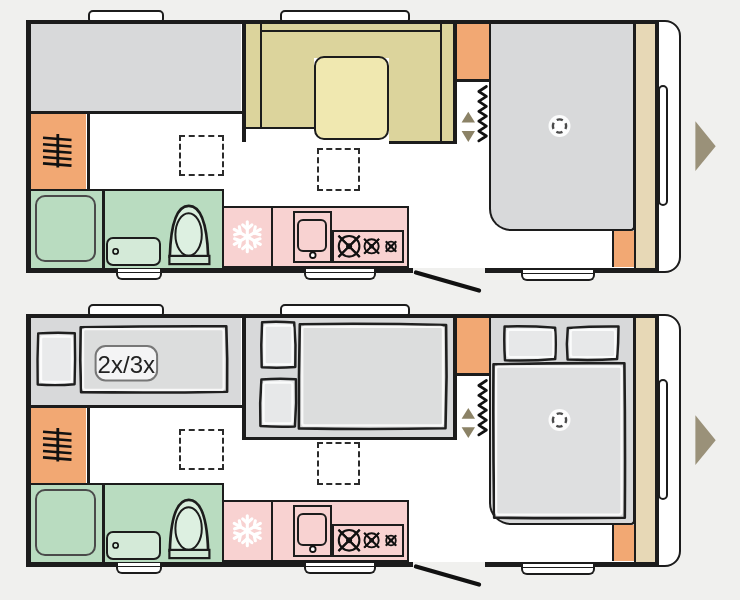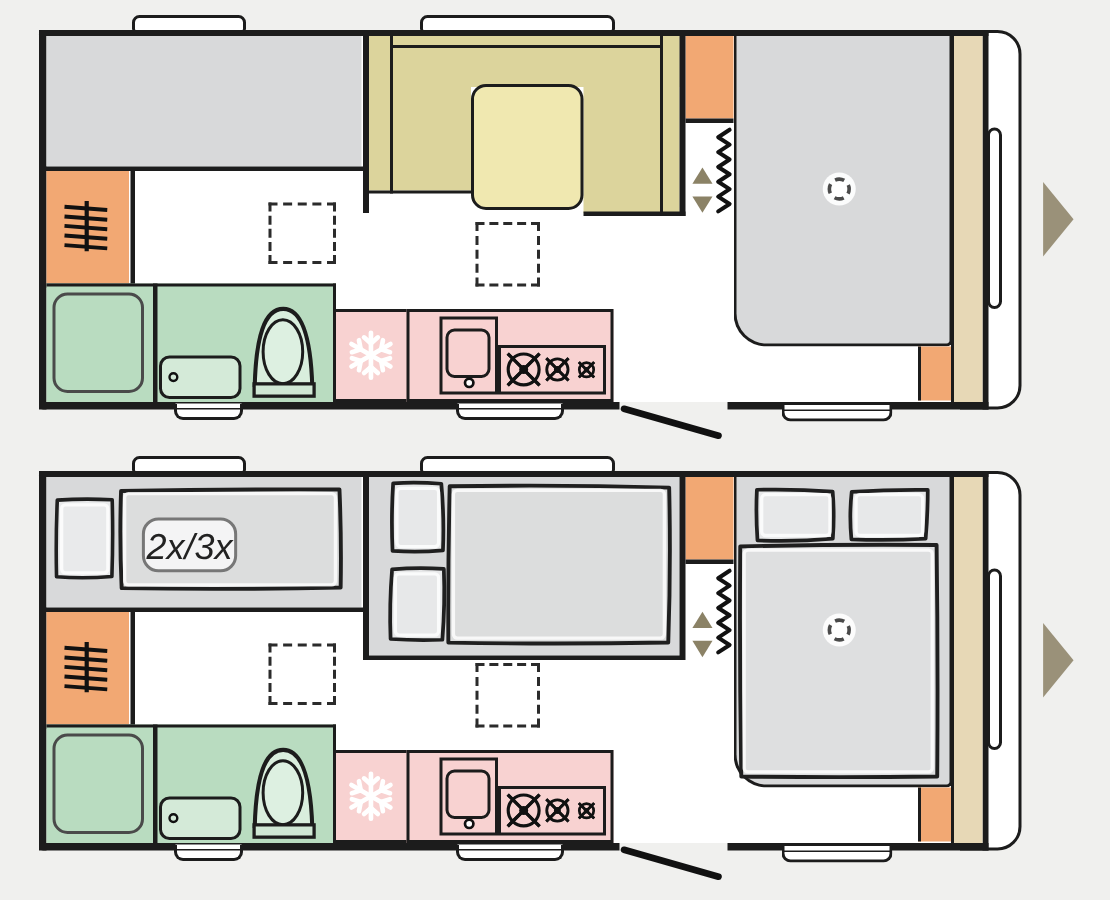--- a/index.html
+++ b/index.html
@@ -1,16 +1,16 @@
 <!DOCTYPE html>
 <html><head><meta charset="utf-8">
 <style>
 html,body{margin:0;padding:0;width:740px;height:600px;background:#f0f0ee;font-family:"Liberation Sans",sans-serif;}
 .a{position:absolute;}
-.plan{position:absolute;left:0;width:740px;height:300px;font-style:italic;}
+.plan{position:absolute;left:0;width:740px;height:300px;}
 </style></head><body>
 
 <div class="plan" style="top:0px">
 <div class="a" style="left:640px;top:19.7px;width:40.5px;height:253.5px;background:#fff;border:2.8px solid #1c1c1c;border-radius:0 16px 16px 0;box-sizing:border-box;"></div>
 <div class="a" style="left:88px;top:9.5px;width:75.5px;height:14px;background:#fff;border:2.6px solid #1c1c1c;border-radius:5px;box-sizing:border-box;"></div>
 <div class="a" style="left:280px;top:9.5px;width:129.5px;height:14px;background:#fff;border:2.6px solid #1c1c1c;border-radius:5px;box-sizing:border-box;"></div>
 <div class="a" style="left:31.4px;top:24px;width:624.1px;height:244.3px;background:#fff;"></div>
 <div class="a" style="left:26px;top:19.7px;width:633px;height:4.5px;background:#1c1c1c;"></div>
 <div class="a" style="left:26px;top:19.7px;width:5.4px;height:253.5px;background:#1c1c1c;border-radius:3px 0 0 3px;"></div>
 <div class="a" style="left:26px;top:268.3px;width:387px;height:4.9px;background:#1c1c1c;"></div>

